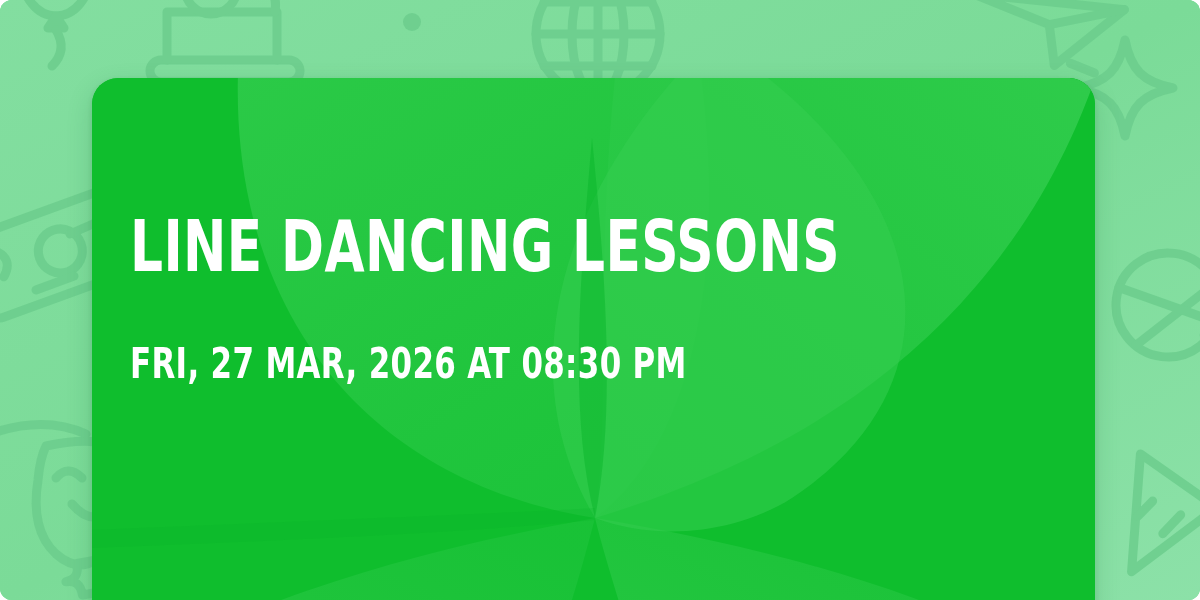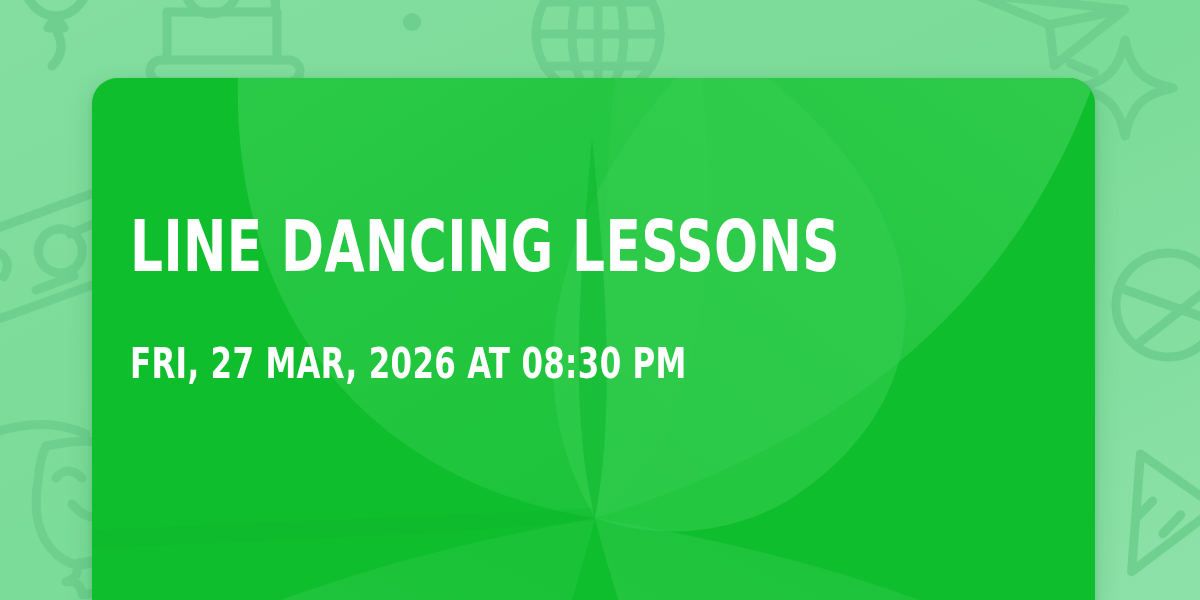--- a/index.html
+++ b/index.html
@@ -14,20 +14,21 @@
     font-family: "Liberation Sans", sans-serif;
   }
 
   
   #stage {
     position: relative;
     width: 1200px;
     height: 600px;
     overflow: hidden;
     background: #7fdc9d;
+    border-radius: 12px;
   }
 
   
   .backdrop {
     position: absolute;
     inset: 0;
     background: #7fdc9d;
   }
   .backdrop-icons {
     position: absolute;

